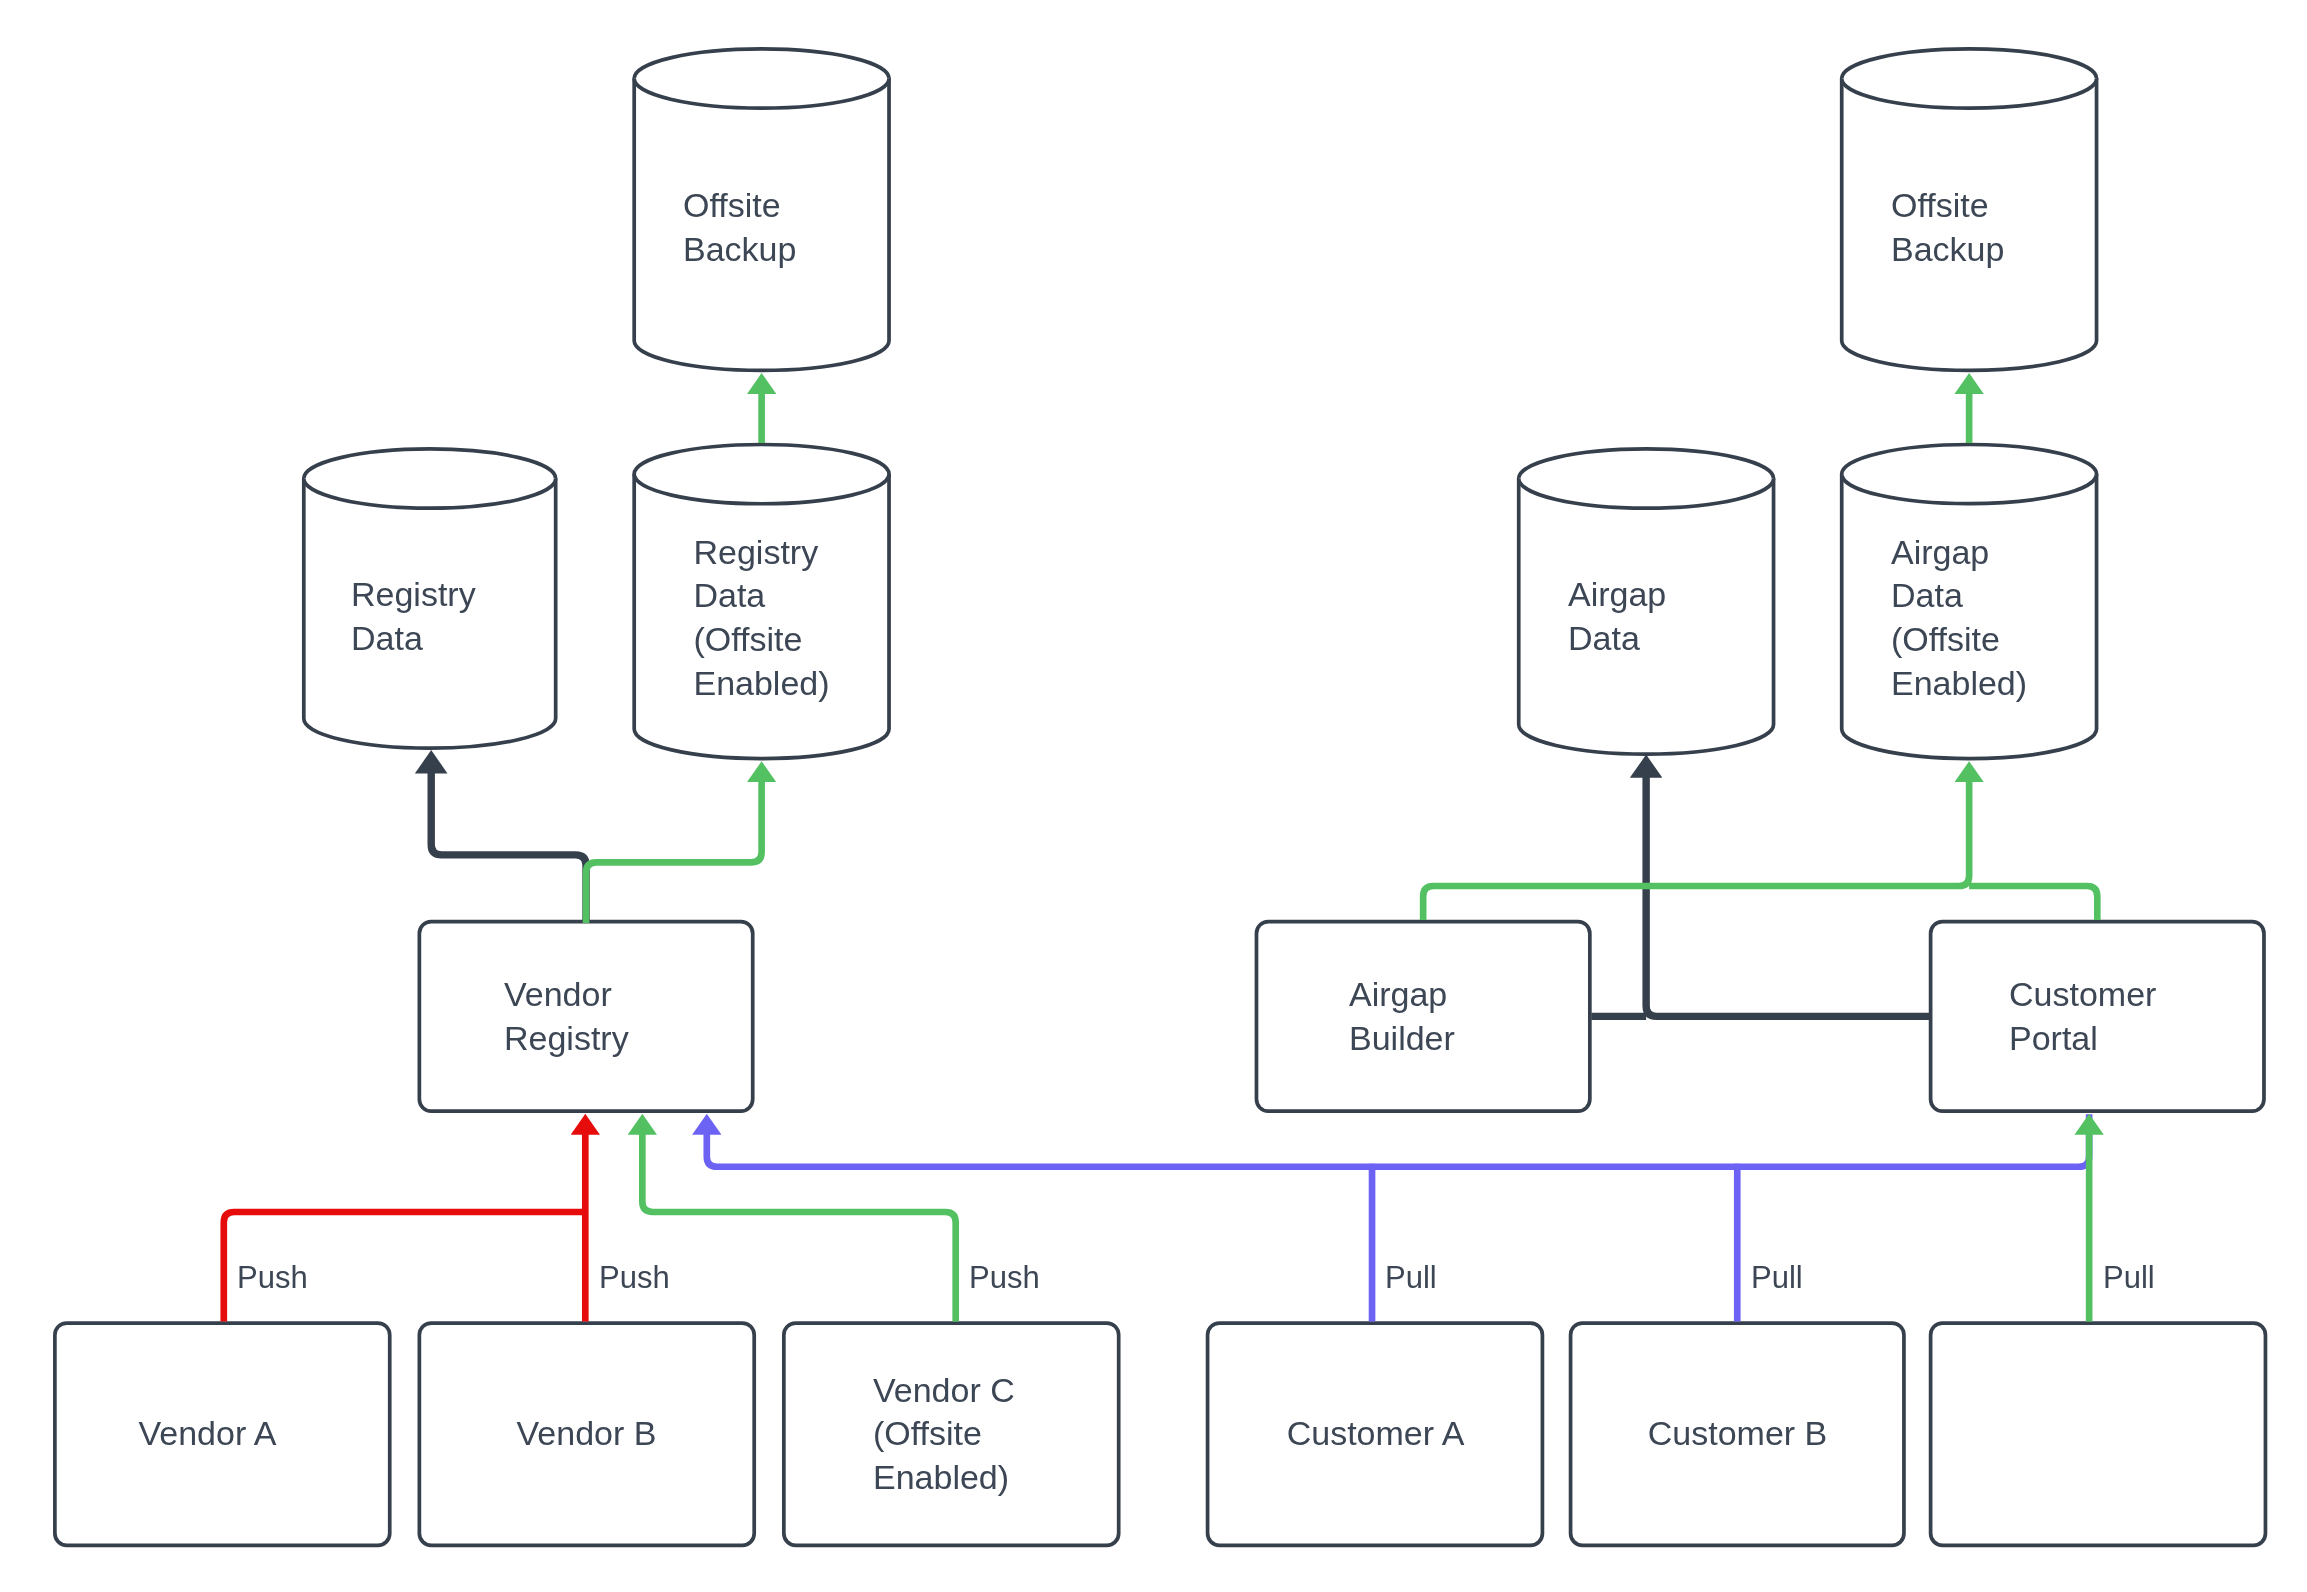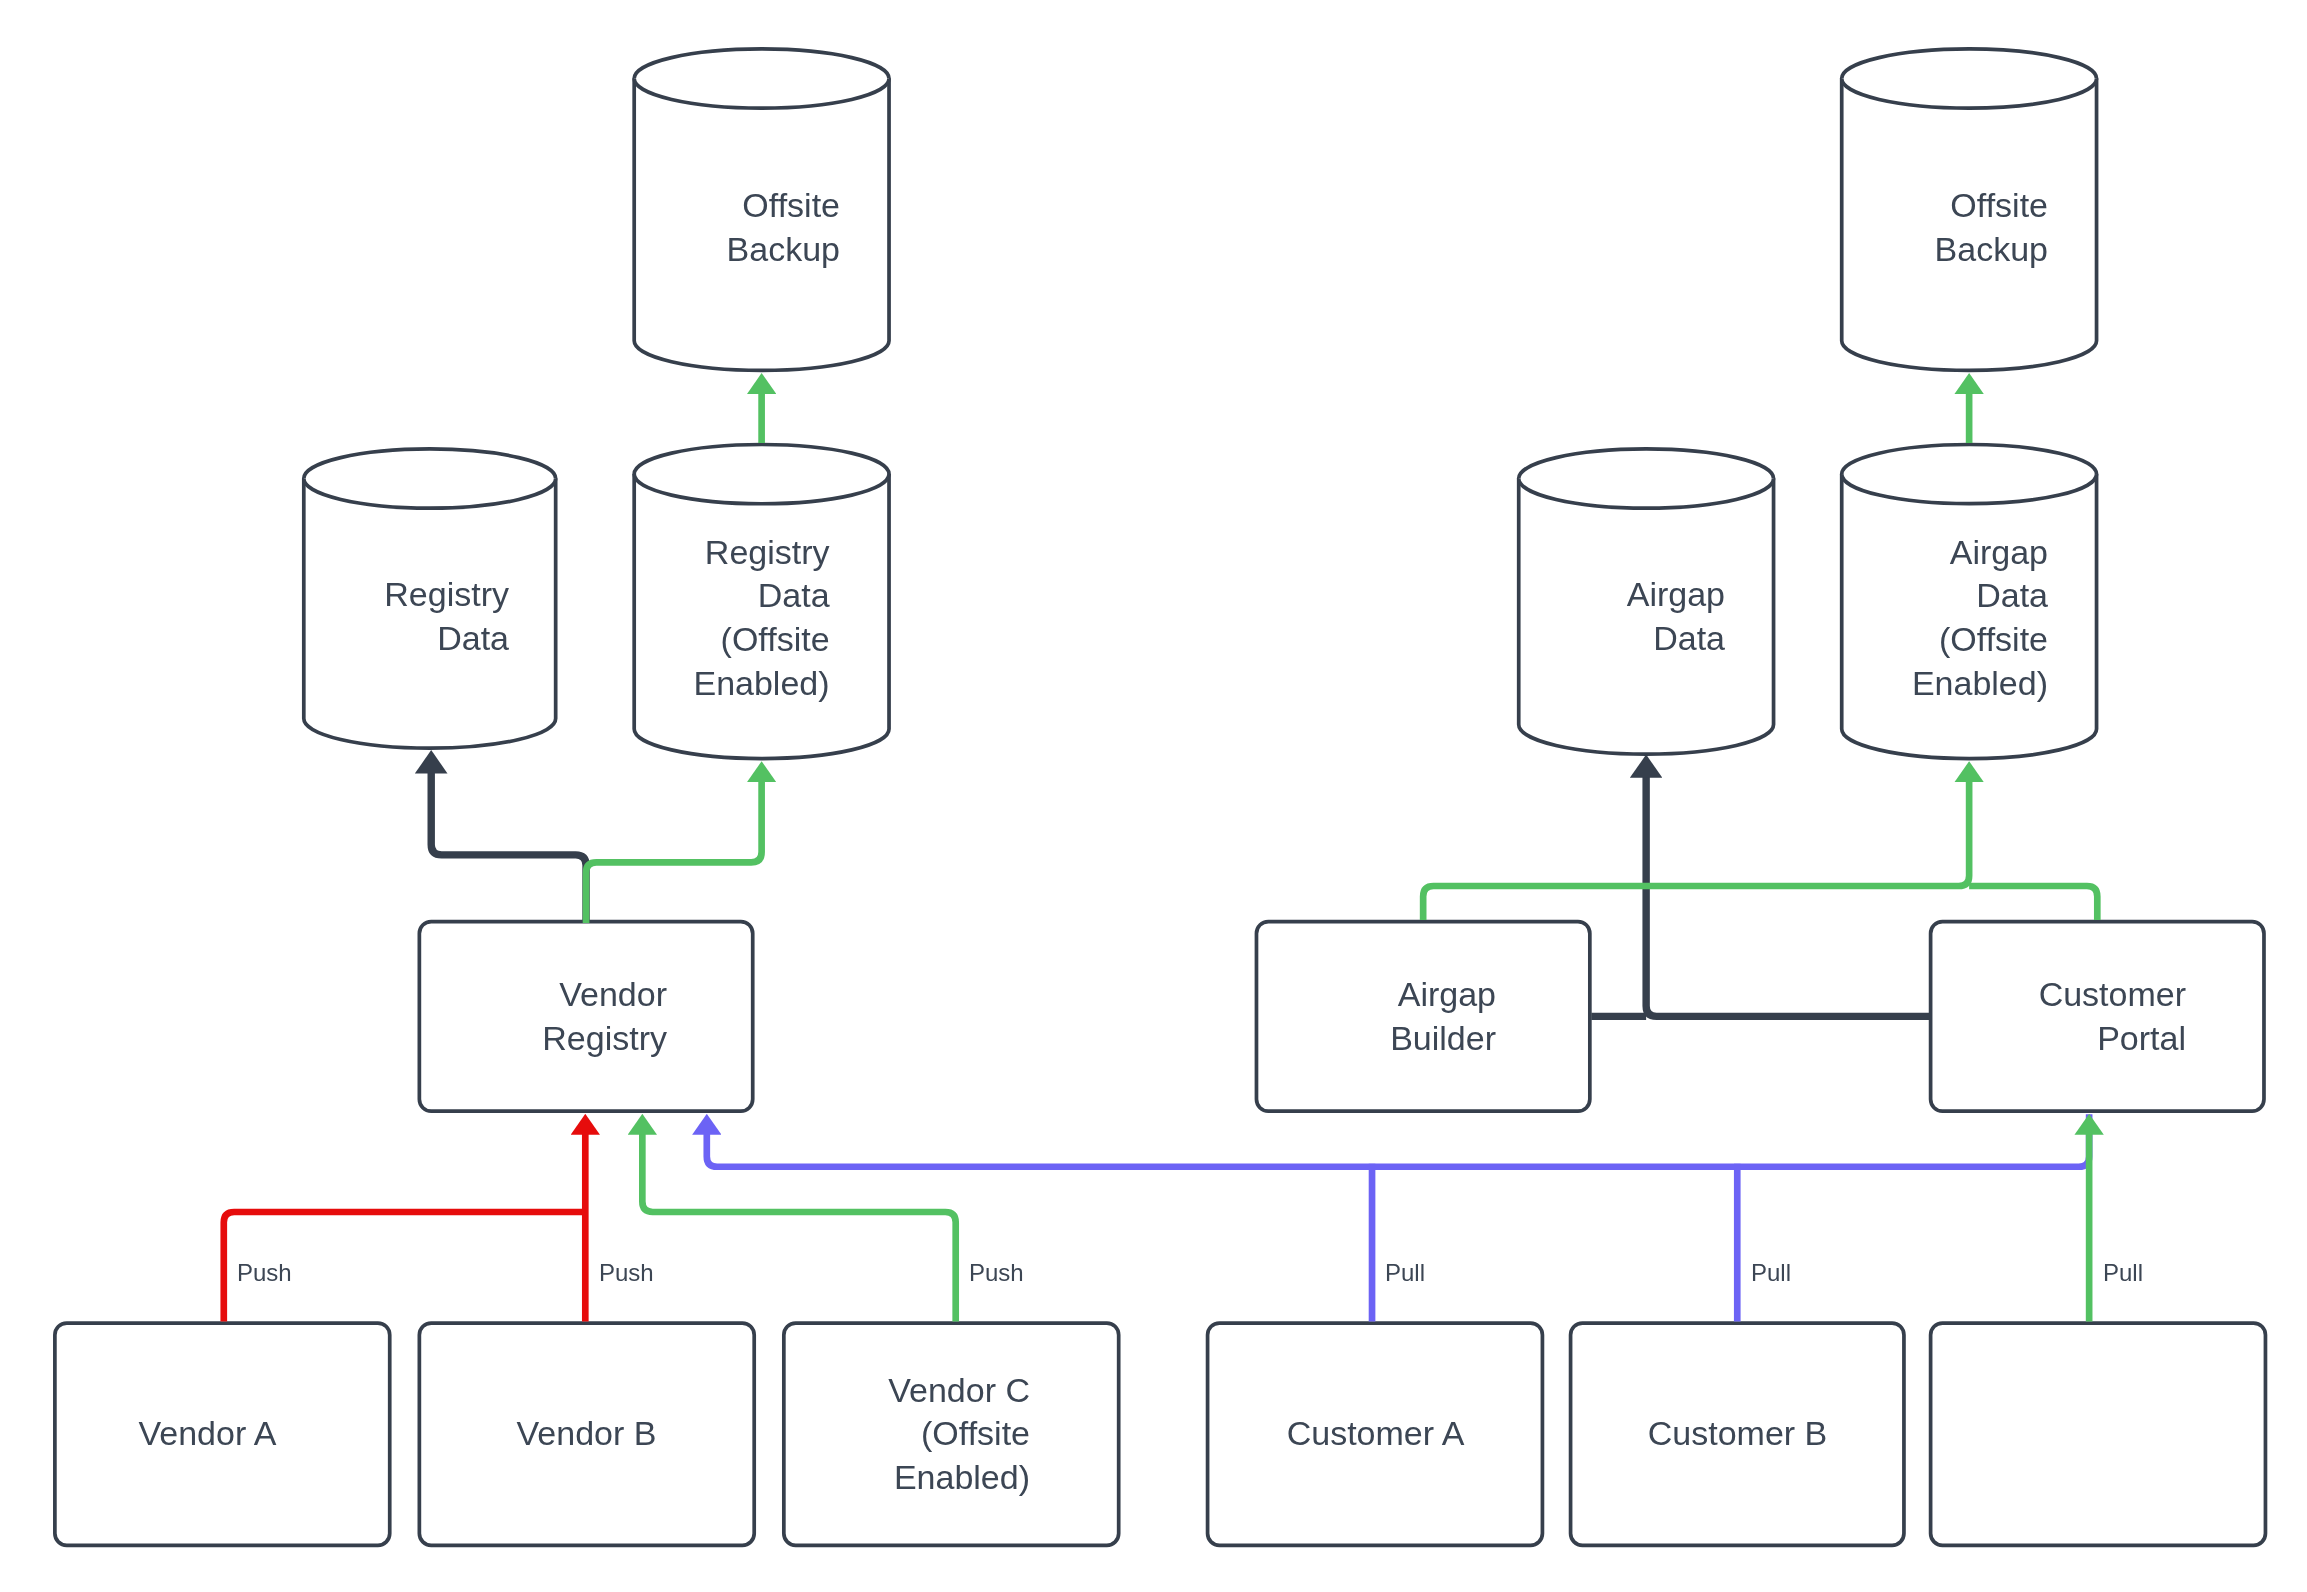--- a/index.html
+++ b/index.html
@@ -13,23 +13,23 @@
   .edge-dark{stroke:var(--stroke-dark);stroke-width:10;}
   .edge-green{stroke:var(--green);stroke-width:9;}
   .edge-red{stroke:var(--red);stroke-width:9;}
   .edge-blue{stroke:var(--blue);stroke-width:9;}
   .fill-dark{fill:var(--stroke-dark);}
   .fill-green{fill:var(--green);}
   .fill-red{fill:var(--red);}
   .fill-blue{fill:var(--blue);}
 
   .nlabel{position:absolute;display:flex;align-items:center;justify-content:center;
-          text-align:right;color:var(--text);font-size:34px;line-height:1.28;
+          text-align:left;color:var(--text);font-size:34px;line-height:1.28;
           box-sizing:border-box;}
-  .elabel{position:absolute;color:var(--text);font-size:24px;line-height:1.2;
+  .elabel{position:absolute;color:var(--text);font-size:31px;line-height:1.2;
           white-space:nowrap;}
 </style>
 </head>
 <body>
 
 <div id="canvas">
 
 <svg width="2307" height="1592" viewBox="0 0 3114 2149">
   <defs>
     <marker id="ah-dark" viewBox="0 0 10 14" refX="7" refY="7" markerWidth="3.2" markerHeight="4.4" orient="auto" markerUnits="strokeWidth">

